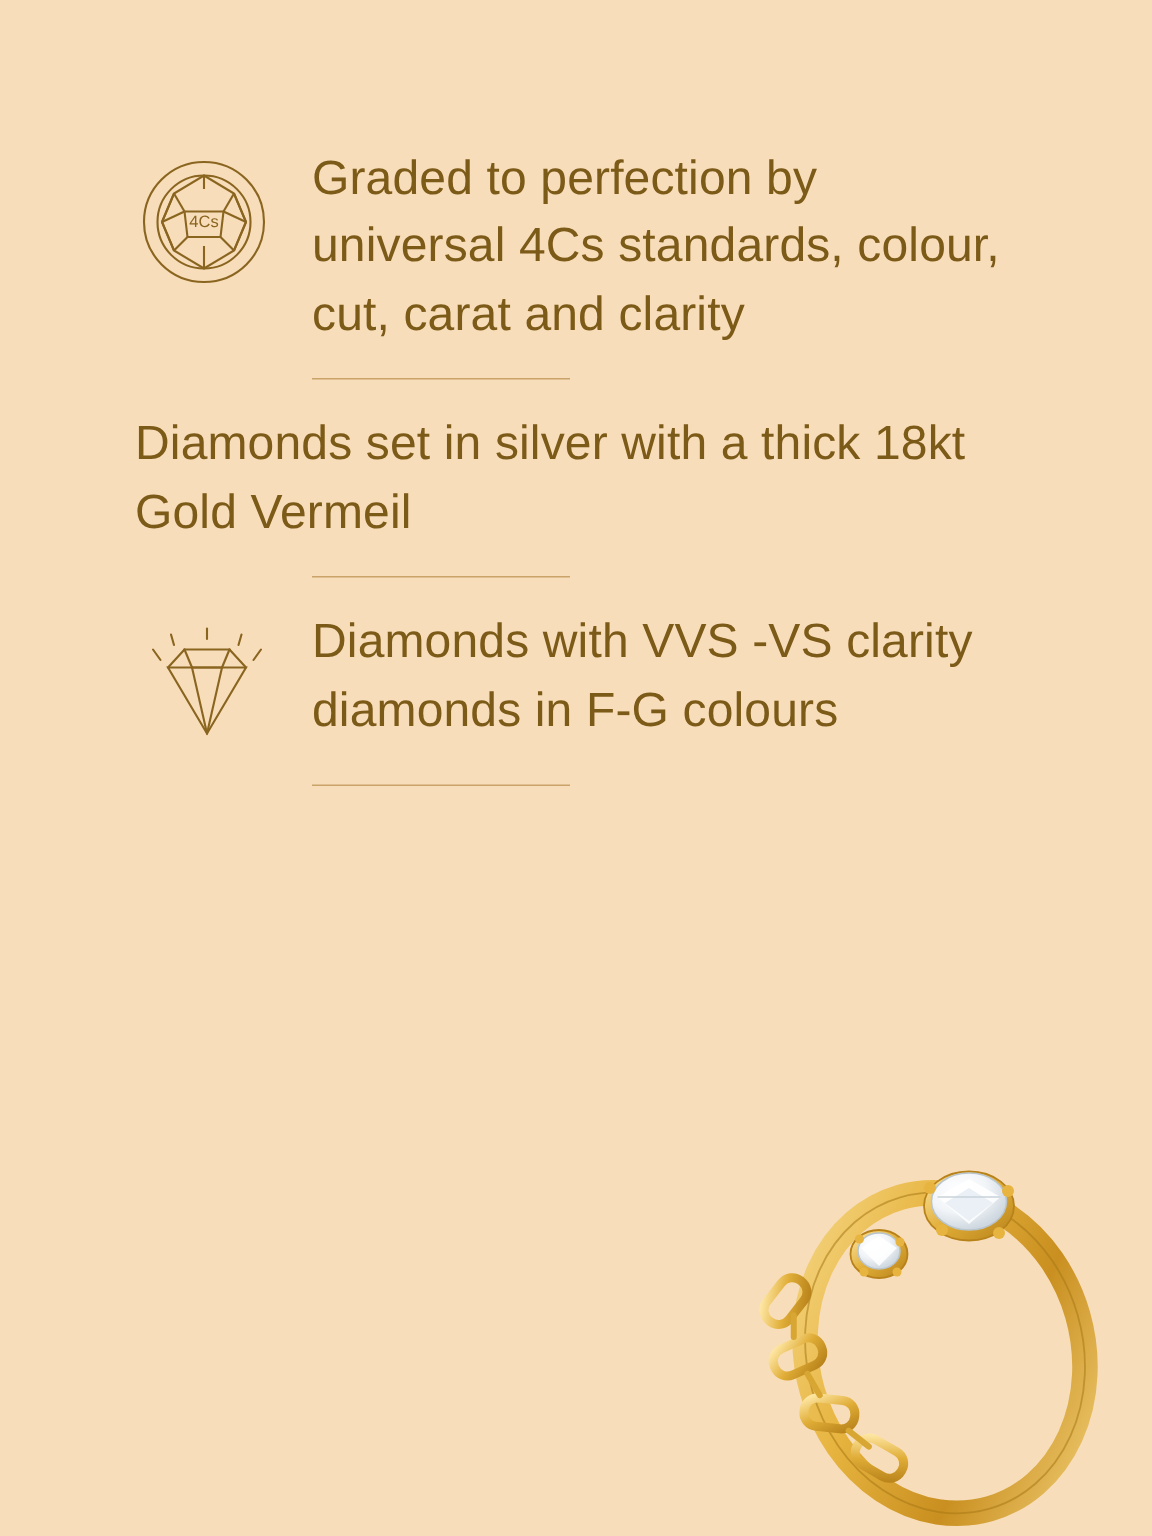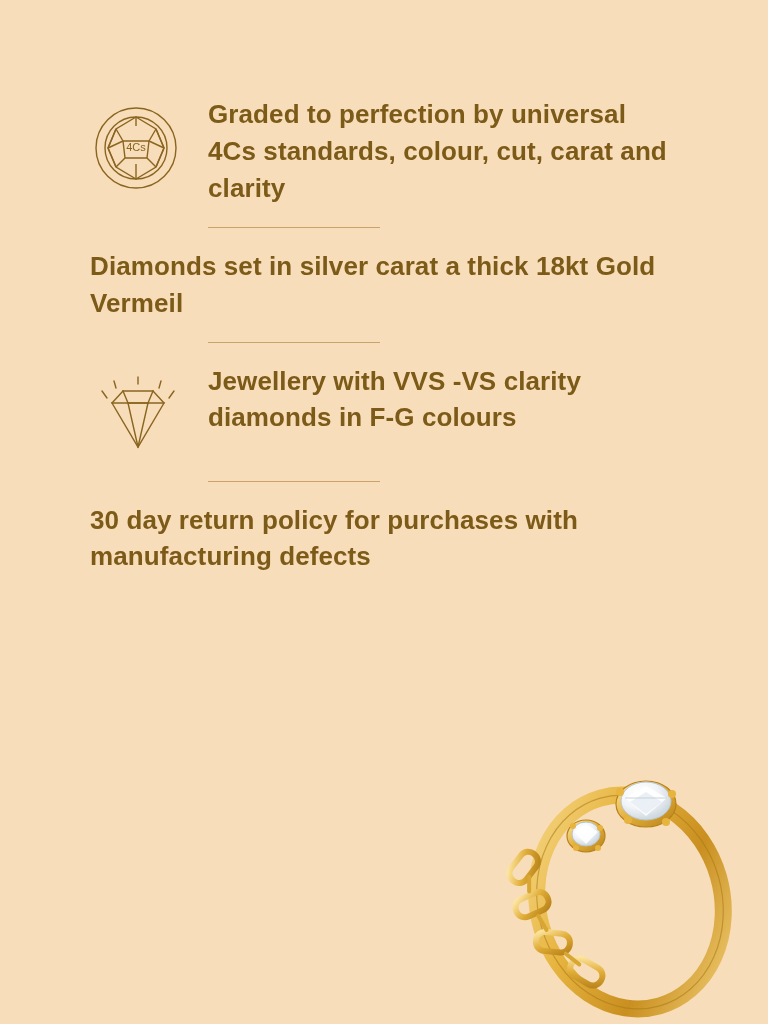--- a/index.html
+++ b/index.html
@@ -44,23 +44,23 @@
     padding-top: 6px;
   }
 
   .text-cell {
     flex: 1 1 auto;
     padding-right: 90px;
   }
 
   .feature-text {
     color: #7c5a18;
-    font-size: 26px;
+    font-size: 32px;
     line-height: 1.42;
-    font-weight: 700;
+    font-weight: 400;
     letter-spacing: 0.1px;
     margin: 0;
   }
 
   .divider-row {
     padding-left: 208px;
   }
   .divider {
     width: 172px;
     height: 1px;
@@ -115,21 +115,21 @@
         <p class="feature-text">Graded to perfection by universal 4Cs standards, colour, cut, carat and clarity</p>
       </div>
     </div>
 
     <div class="divider-row">
       <div class="divider"></div>
     </div>
 
     <div class="feature-row">
       <div class="text-cell">
-        <p class="feature-text">Diamonds set in silver carat a thick 18kt Gold Vermeil</p>
+        <p class="feature-text">Diamonds set in silver with a thick 18kt Gold Vermeil</p>
       </div>
     </div>
 
     <div class="divider-row">
       <div class="divider"></div>
     </div>
 
     <div class="feature-row">
       <div class="icon-cell">
         <svg class="icon-svg" width="96" height="92" viewBox="0 0 96 92" fill="none" stroke="#8a6520" stroke-width="1.4" stroke-linecap="round">
@@ -143,32 +143,29 @@
           <line x1="58" y1="34" x2="48" y2="78"></line>
           <line x1="38" y1="34" x2="58" y2="34"></line>
           <line x1="12" y1="22" x2="17" y2="29"></line>
           <line x1="24" y1="12" x2="26" y2="19"></line>
           <line x1="84" y1="22" x2="79" y2="29"></line>
           <line x1="71" y1="12" x2="69" y2="19"></line>
           <line x1="48" y1="8" x2="48" y2="15"></line>
         </svg>
       </div>
       <div class="text-cell">
-        <p class="feature-text">Jewellery with VVS -VS clarity diamonds in F-G colours</p>
+        <p class="feature-text">Diamonds with VVS -VS clarity diamonds in F-G colours</p>
       </div>
     </div>
 
     <div class="divider-row">
       <div class="divider"></div>
     </div>
 
     <div class="feature-row">
-      <div class="text-cell">
-        <p class="feature-text">30 day return policy for purchases with manufacturing defects</p>
-      </div>
     </div>
 
   </div>
 
   <div class="ring-wrap">
     <svg width="290" height="280" viewBox="0 0 290 280" fill="none">
       <defs>
         <linearGradient id="goldBand" x1="0" y1="0" x2="1" y2="1">
           <stop offset="0%" stop-color="#f6d98a"></stop>
           <stop offset="35%" stop-color="#e7b43f"></stop>

